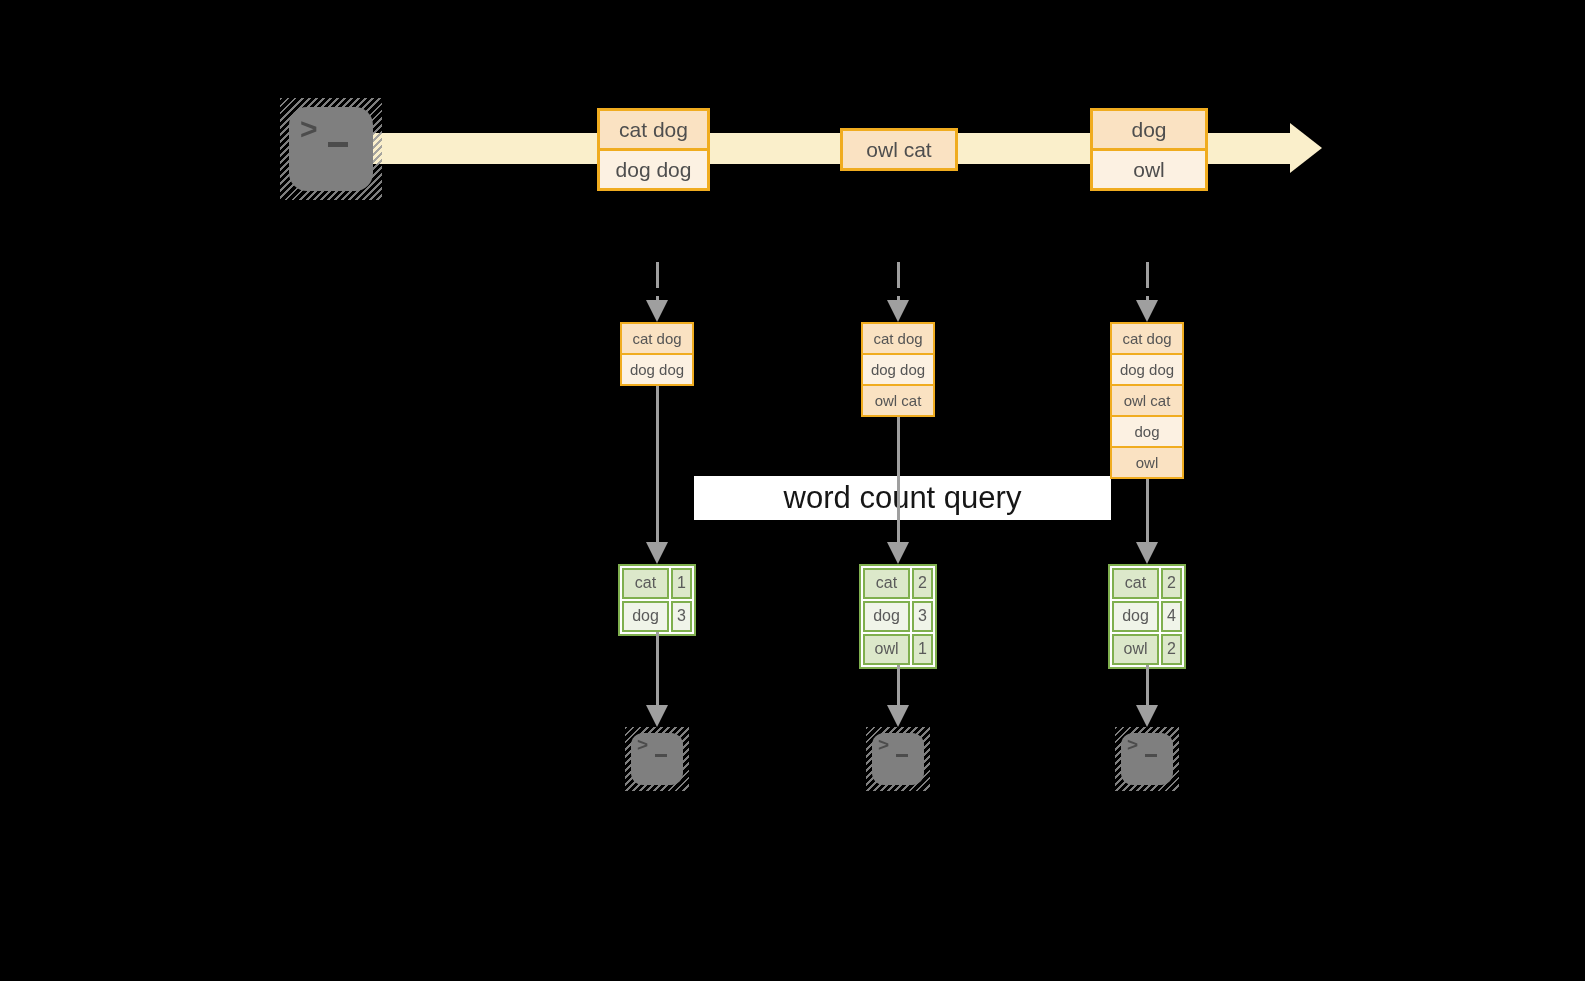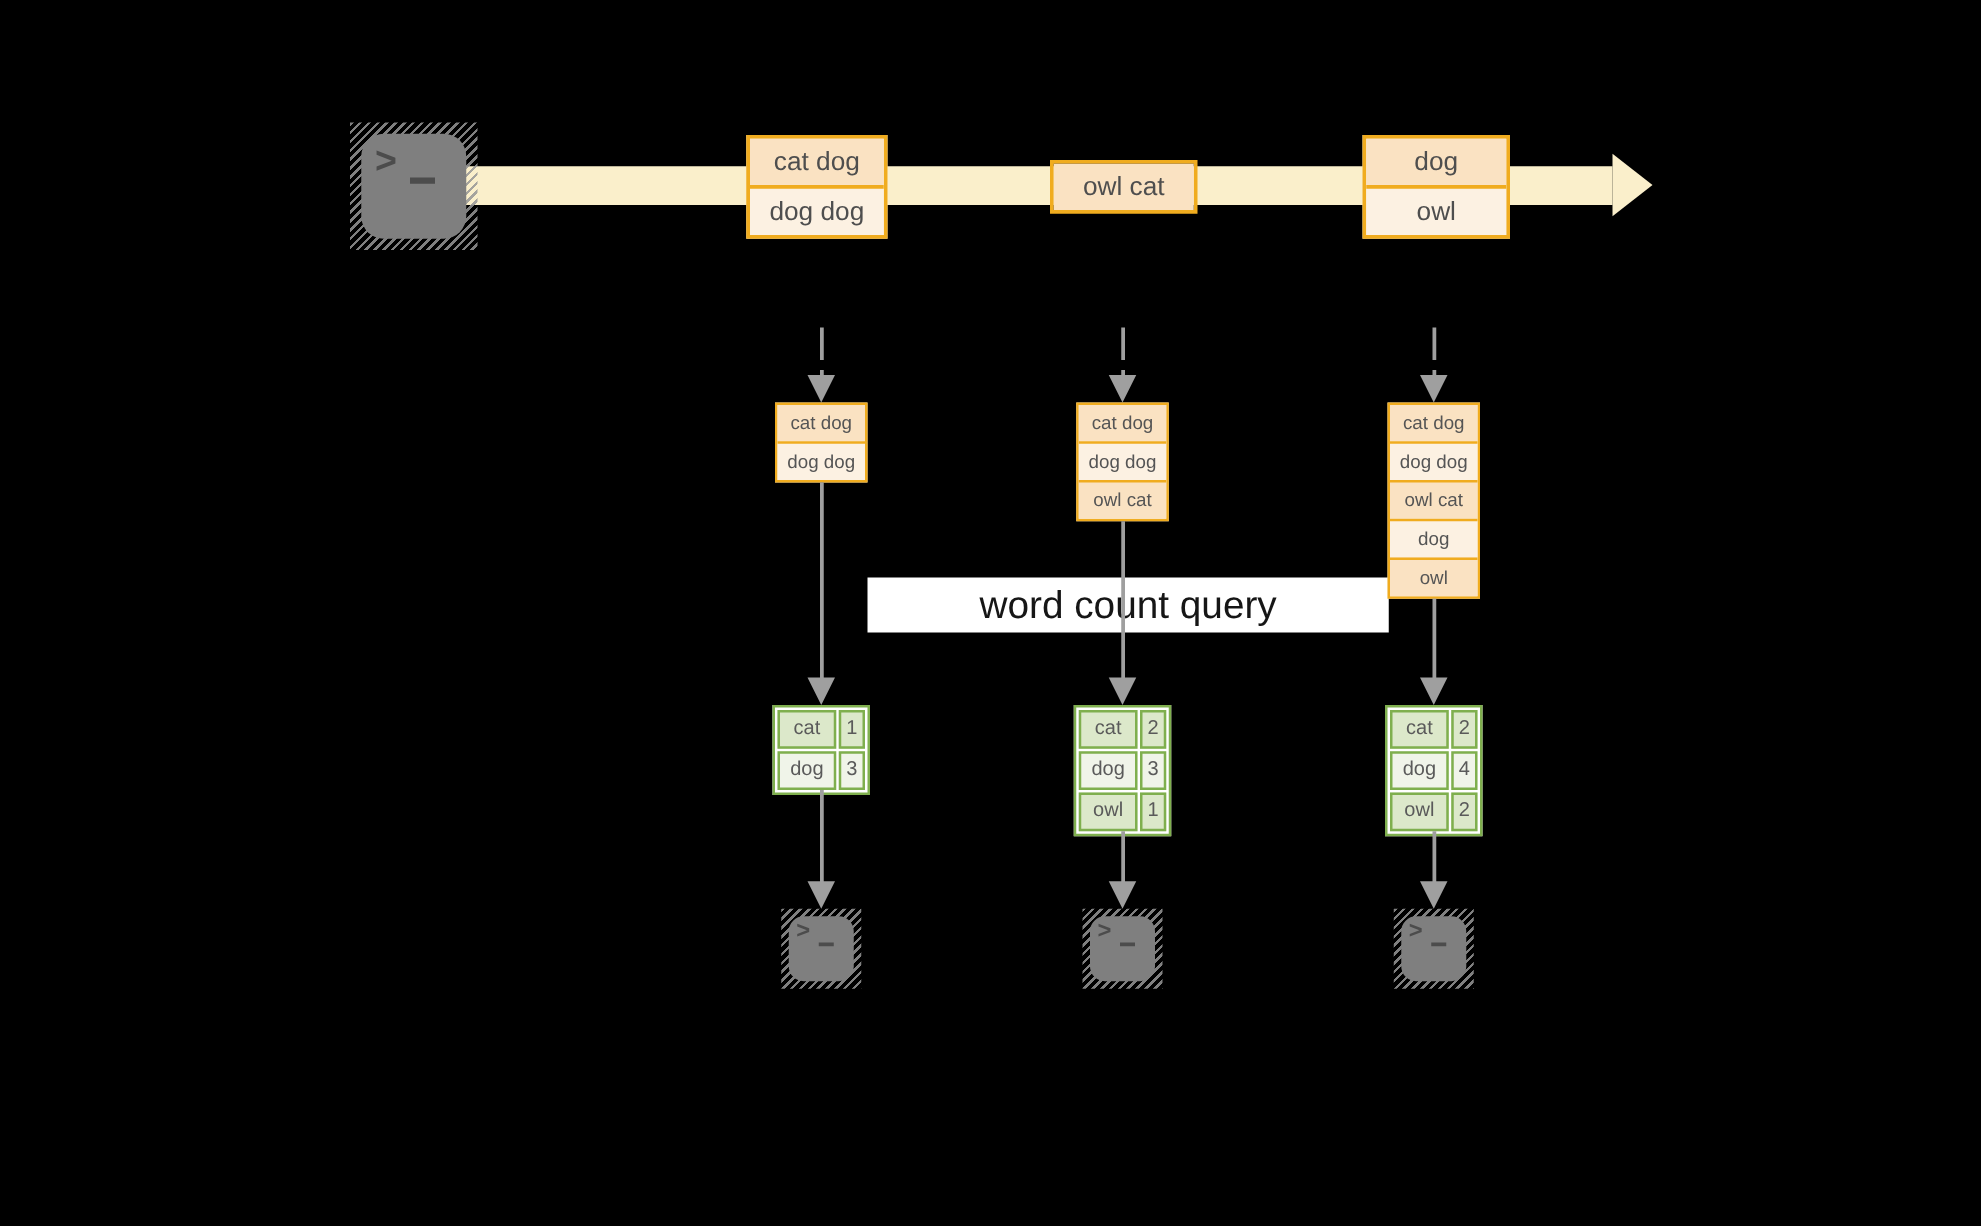--- a/index.html
+++ b/index.html
@@ -42,21 +42,21 @@
   
   .stack{position:absolute;z-index:6;border:2px solid #f0ac1f;box-sizing:border-box;width:74px;
          font-size:15px;color:#555;text-align:center;background:#fcf1e2;}
   .stack .srow{height:29px;line-height:29px;white-space:nowrap;}
   .stack div:nth-of-type(odd){background:#fae2c2;}
   .stack div:nth-of-type(even){background:#fcf1e2;}
   .stack div:nth-of-type(n+2){border-top:2px solid #f0ac1f;}
   #stack1{left:620px;top:322px;} #stack2{left:861px;top:322px;} #stack3{left:1110px;top:322px;}
 
   
-  .wband{position:absolute;left:694px;top:462px;width:417px;height:44px;background:#ffffff;z-index:5;
+  .wband{position:absolute;left:694px;top:476px;width:417px;height:44px;background:#ffffff;z-index:5;
          text-align:center;}
   .wband span{font-size:31px;line-height:44px;font-weight:300;color:#161616;}
 
   
   .wtable{position:absolute;z-index:4;box-sizing:border-box;width:78px;background:#ffffff;
           border:2px solid #7faf4e;padding:2px;display:flex;flex-direction:column;gap:2px;}
   .trow{display:flex;gap:2px;}
   .cell{box-sizing:border-box;border:2px solid #7faf4e;height:31px;line-height:26px;
         text-align:center;font-size:16px;color:#5a5a5a;}
   .cell.word{width:47px;} .cell.count{flex:1;}

